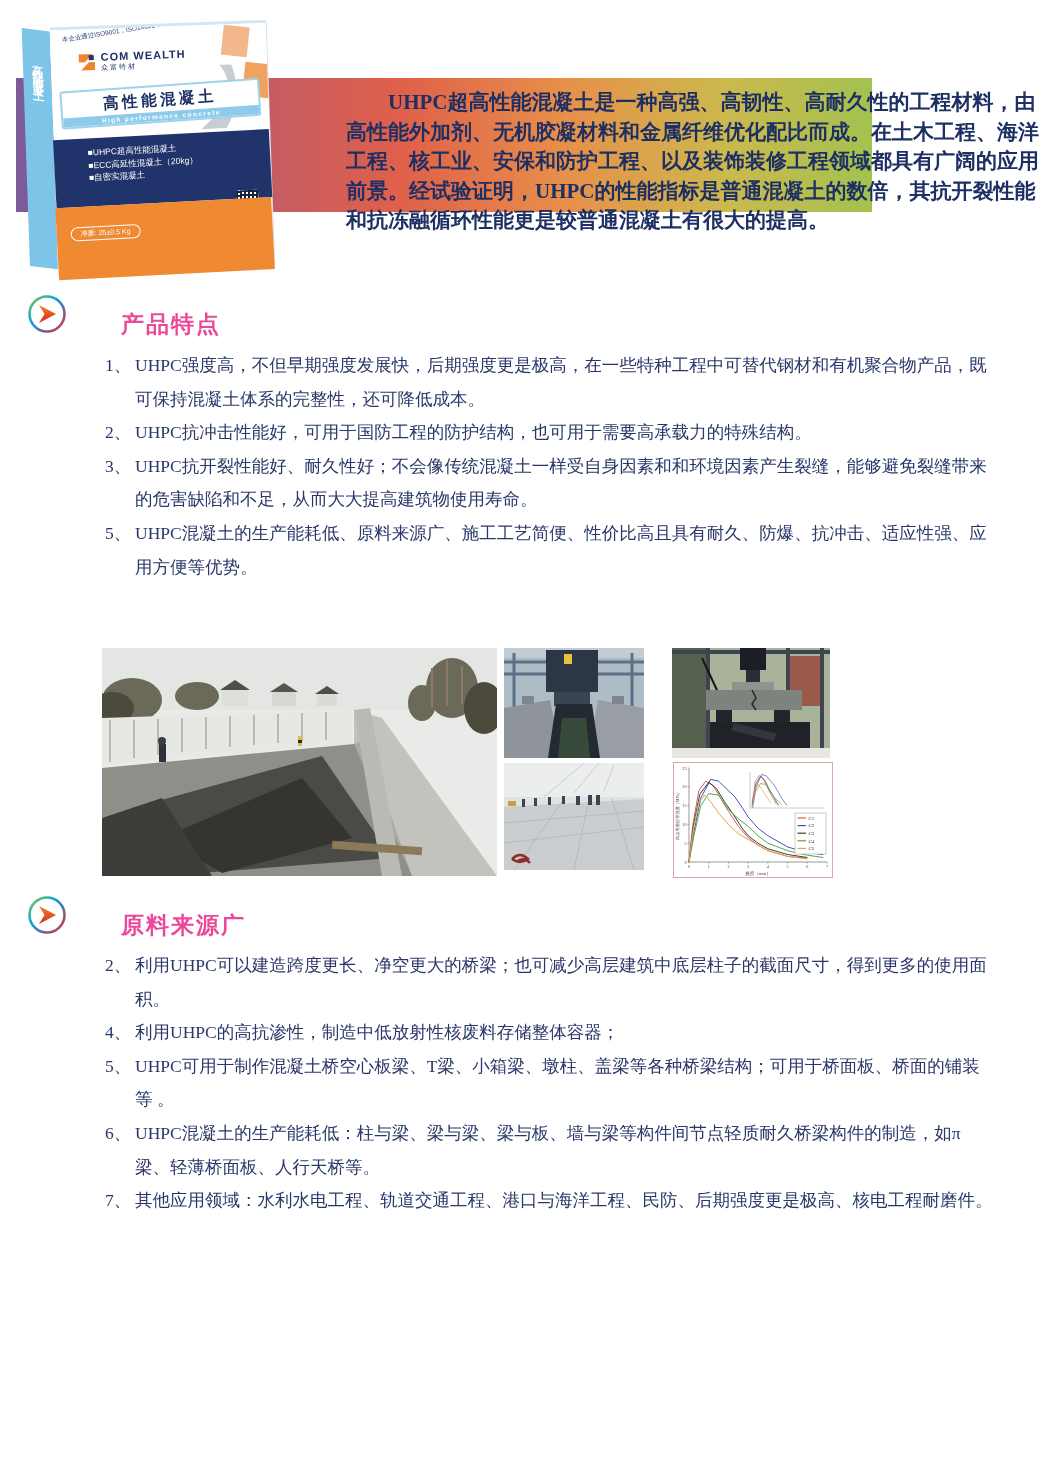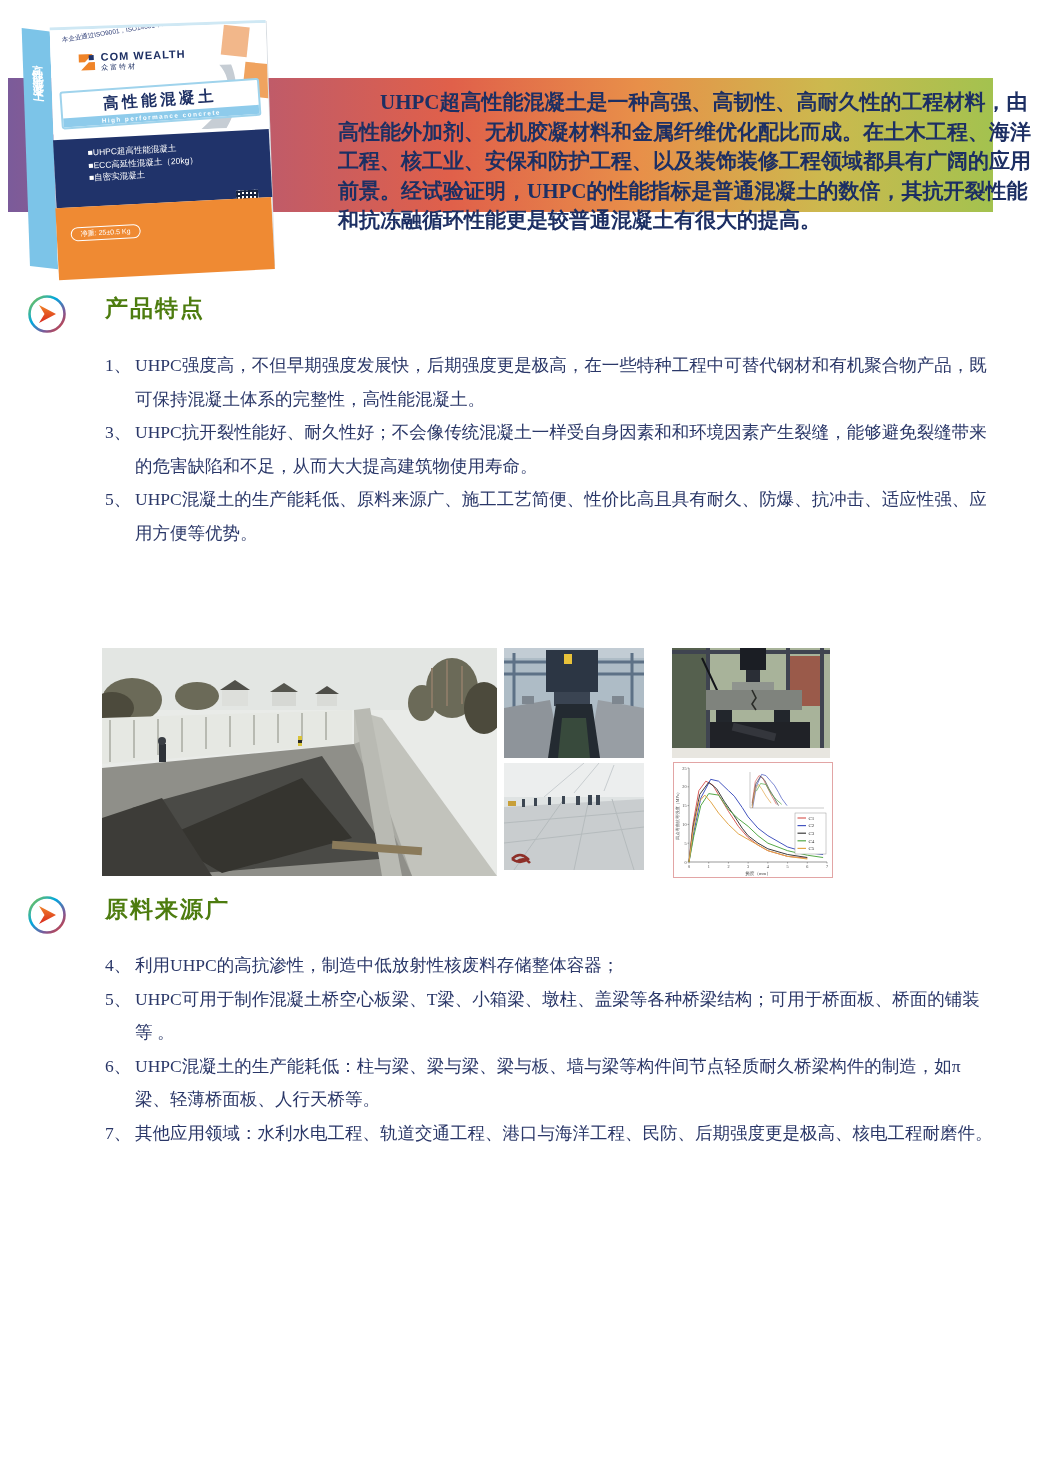--- a/index.html
+++ b/index.html
@@ -1,19 +1,19 @@
 <!DOCTYPE html>
 <html><head>
 <meta charset="utf-8">
 <style>
   html,body{margin:0;padding:0;background:#ffffff;}
   .page{position:relative;width:1050px;height:1469px;background:#ffffff;overflow:hidden;
         font-family:"Liberation Serif","DejaVu Serif",serif;}
   
-  .banner{position:absolute;left:8px;top:78px;width:985px;height:134px;
+  .banner{position:absolute;left:16px;top:78px;width:856px;height:134px;
           background:linear-gradient(90deg,#7b5b9a 0%,#b85a70 22%,#e0604a 45%,#e88f49 64%,#ccb94e 83%,#a3c24f 100%);}
   .banner-text{position:absolute;left:330px;top:10px;width:702px;margin:0;
           font-size:21px;line-height:29.5px;font-weight:bold;color:#1d2f63;text-indent:2em;}
   
   .package{position:absolute;left:26px;top:24px;width:252px;height:252px;transform:rotate(-2deg);}
   .pkg-side{position:absolute;left:0;top:4px;width:28px;height:238px;background:#7cc4e8;
             transform:skewY(9deg);transform-origin:top right;display:flex;justify-content:center;}
   .pkg-side-text{writing-mode:vertical-rl;color:#ffffff;font-size:11px;letter-spacing:5px;
             font-family:"Liberation Sans",sans-serif;font-weight:bold;margin-top:26px;}
   .pkg-front{position:absolute;left:28px;top:0;width:216px;height:242px;background:#ffffff;
@@ -38,22 +38,22 @@
   .pkg-item{color:#ffffff;font-size:8.5px;line-height:12.5px;padding-left:34px;
             font-family:"Liberation Sans",sans-serif;}
   .pkg-qr{position:absolute;right:14px;bottom:-14px;width:22px;height:22px;background:#ffffff;
           background-image:repeating-linear-gradient(0deg,#16233f 0 2px,transparent 2px 4px),
                            repeating-linear-gradient(90deg,#16233f 0 2px,#ffffff 2px 4px);}
   .pkg-orange{position:relative;height:72px;background:#ef8a33;transform:rotate(-1deg);}
   .pkg-weight{display:inline-block;margin:20px 0 0 14px;border:1px solid #ffffff;border-radius:8px;
           color:#ffffff;font-size:7px;padding:1px 9px;font-family:"Liberation Sans",sans-serif;}
   
   .sec-icon{position:absolute;left:27px;width:40px;height:40px;}
-  .sec-title{position:absolute;left:105px;margin:0;font-family:"Liberation Sans",sans-serif;
-          font-size:23px;font-weight:bold;color:#4d7c0f;letter-spacing:2px;}
+  .sec-title{position:absolute;left:105px;margin:16px;font-family:"Liberation Sans",sans-serif;
+          font-size:23px;font-weight:bold;color:#ec4899;letter-spacing:2px;}
   
   .list{position:absolute;left:105px;width:888px;font-size:17.5px;line-height:33.6px;color:#2a3768;}
   .list-item{padding-left:30px;text-indent:-30px;margin:0;}
   .num{display:inline-block;width:30px;text-indent:0;}
   
   .photo{position:absolute;display:block;}
   .chart-box{position:absolute;left:673px;top:762px;width:160px;height:116px;background:#ffffff;
           border:1px solid #e2a5a5;box-sizing:border-box;}
 </style>
 </head>
@@ -118,21 +118,22 @@
       <linearGradient id="arw" x1="0" y1="0" x2="0" y2="1">
         <stop offset="0" stop-color="#f08428"></stop>
           <stop offset="1" stop-color="#d8281e"></stop>
       </linearGradient>
     </defs>
     <circle cx="20" cy="20" r="17.5" fill="#ffffff" stroke="url(#ring)" stroke-width="2.6"></circle>
     <path d="M12 11 L29 20 L12 29 L17.5 20 Z" fill="url(#arw)"></path>
   </svg>
   <h2 class="sec-title" style="top:293px;">产品特点</h2>
   <div class="list" style="top:349px;">
-      <p class="list-item"><span class="num">1、</span><span>UHPC强度高，不但早期强度发展快，后期强度更是极高，在一些特种工程中可替代钢材和有机聚合物产品，既可保持混凝土体系的完整性，高性能混凝土。</span></p>
+      <p class="list-item"><span class="num">1、</span><span>UHPC强度高，不但早期强度发展快，后期强度更是极高，在一些特种工程中可替代钢材和有机聚合物产品，既可保持混凝土体系的完整性，还可降低成本。</span></p>
+      <p class="list-item"><span class="num">2、</span><span>UHPC抗冲击性能好，可用于国防工程的防护结构，也可用于需要高承载力的特殊结构。</span></p>
       <p class="list-item"><span class="num">3、</span><span>UHPC抗开裂性能好、耐久性好；不会像传统混凝土一样受自身因素和和环境因素产生裂缝，能够避免裂缝带来的危害缺陷和不足，从而大大提高建筑物使用寿命。</span></p>
       <p class="list-item"><span class="num">5、</span><span>UHPC混凝土的生产能耗低、原料来源广、施工工艺简便、性价比高且具有耐久、防爆、抗冲击、适应性强、应用方便等优势。</span></p>
     </div>
 
   <svg class="photo" style="left:102px;top:648px;" width="395" height="228" viewBox="0 0 395 228">
     <rect width="395" height="228" fill="#e9ebe8"></rect>
     <rect y="0" width="395" height="62" fill="#e3e6e3"></rect>
     <g fill="#6b6a58">
         <ellipse cx="30" cy="52" rx="30" ry="22"></ellipse>
         <ellipse cx="95" cy="48" rx="22" ry="14"></ellipse>
@@ -325,19 +326,20 @@
         <text x="134.5" y="87.2" font-size="5" fill="#333">C5</text>
       </svg>
   </div>
 
   <svg class="sec-icon" style="top:895px;" viewBox="0 0 40 40">
     <circle cx="20" cy="20" r="17.5" fill="#ffffff" stroke="url(#ring)" stroke-width="2.6"></circle>
     <path d="M12 11 L29 20 L12 29 L17.5 20 Z" fill="url(#arw)"></path>
   </svg>
   <h2 class="sec-title" style="top:894px;">原料来源广</h2>
   <div class="list" style="top:949px;">
+      <p class="list-item"><span class="num">2、</span><span>利用UHPC可以建造跨度更长、净空更大的桥梁；也可减少高层建筑中底层柱子的截面尺寸，得到更多的使用面积。</span></p>
       <p class="list-item"><span class="num">4、</span><span>利用UHPC的高抗渗性，制造中低放射性核废料存储整体容器；</span></p>
       <p class="list-item"><span class="num">5、</span><span>UHPC可用于制作混凝土桥空心板梁、T梁、小箱梁、墩柱、盖梁等各种桥梁结构；可用于桥面板、桥面的铺装等 。</span></p>
       <p class="list-item"><span class="num">6、</span><span>UHPC混凝土的生产能耗低：柱与梁、梁与梁、梁与板、墙与梁等构件间节点轻质耐久桥梁构件的制造，如π 梁、轻薄桥面板、人行天桥等。</span></p>
       <p class="list-item"><span class="num">7、</span><span>其他应用领域：水利水电工程、轨道交通工程、港口与海洋工程、民防、后期强度更是极高、核电工程耐磨件。</span></p>
     </div>
 
 </div>
 
 </body></html>

